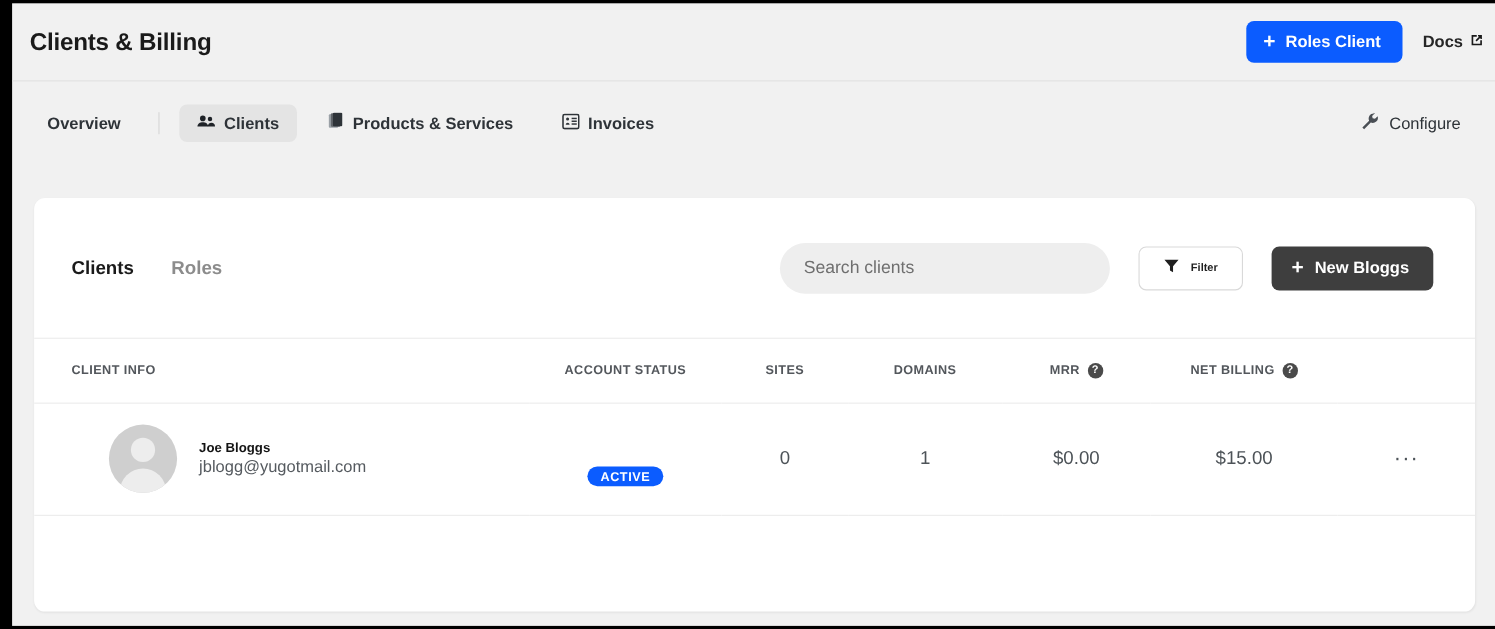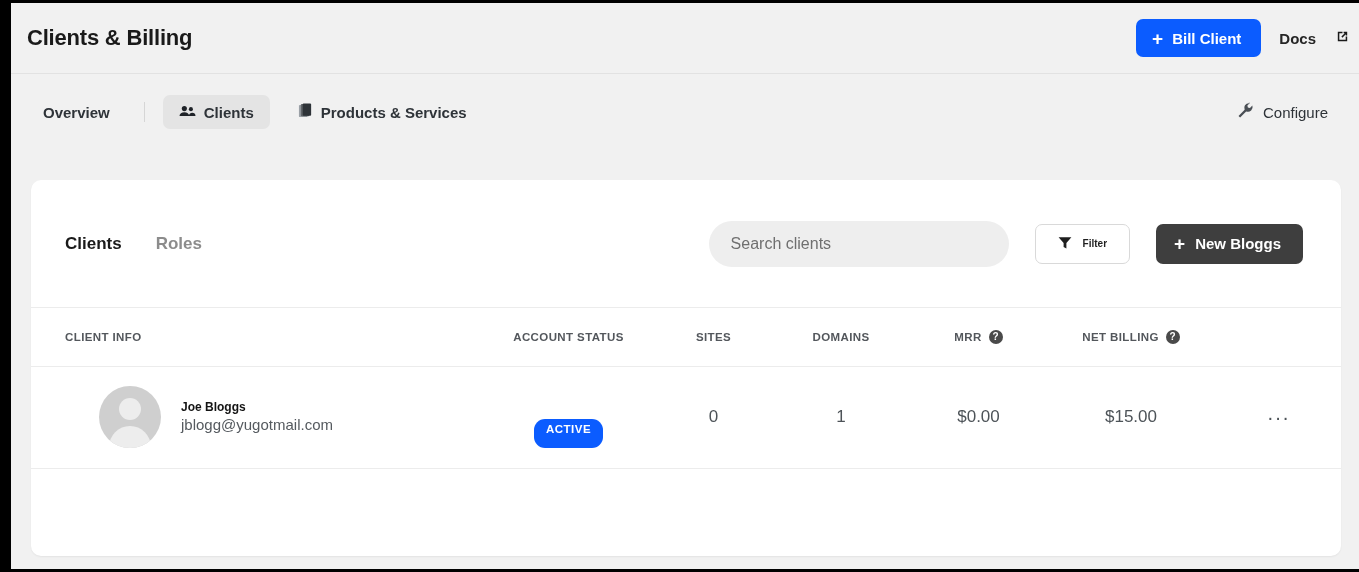--- a/index.html
+++ b/index.html
@@ -49,21 +49,21 @@
     padding: 0 20px 0 16px;
     font-size: 15px;
     font-weight: bold;
     font-family: "Liberation Sans", sans-serif;
     cursor: pointer;
   }
   .btn-bill .plus { font-size: 19px; font-weight: bold; line-height: 1; }
   .docs-link {
     display: flex;
     align-items: center;
-    gap: 19px;
+    gap: 5px;
     color: #262626;
     font-size: 15px;
     font-weight: bold;
     text-decoration: none;
     cursor: pointer;
   }
 
   
   .nav-bar {
     height: 76px;
@@ -262,21 +262,21 @@
     line-height: 1.35;
   }
   .badge {
     display: inline-block;
     background: #0b5cff;
     color: #fff;
     font-size: 11.5px;
     font-weight: bold;
     letter-spacing: 0.5px;
     border-radius: 11px;
-    padding: 4px 12px 13px;
+    padding: 4px 12px 2px;
     margin-top: 32px;
   }
   .num {
     font-size: 17px;
     color: #4d5358;
   }
   .dots {
     font-size: 20px;
     color: #4d5358;
     letter-spacing: 1px;
@@ -288,21 +288,21 @@
 </head>
 <body>
 
 <div id="app">
 
   <div class="page-header">
     <div class="page-title">Clients &amp; Billing</div>
     <div class="header-right">
       <button class="btn-bill">
         <span class="plus">+</span>
-        <span>Bill Client</span>
+        <span>Roles Client</span>
       </button>
       <a class="docs-link">
         <span>Docs</span>
         <span>
           <svg width="15" height="15" viewBox="0 0 16 16">
             <path d="M3 3h5v1.6H4.6v6.8h6.8V8H13v5H3z" fill="#1a1a1a"></path>
             <path d="M9.2 3H13v3.8h-1.5V5.6L7.9 9.2 6.8 8.1l3.6-3.6H9.2z" fill="#1a1a1a"></path>
           </svg>
         </span>
       </a>
@@ -334,20 +334,33 @@
         <span>
           <svg width="15" height="16" viewBox="0 0 16 17">
             <rect x="1" y="2" width="9" height="13" rx="1" fill="#9aa0a6"></rect>
             <rect x="3" y="1" width="9" height="13" rx="1" fill="#5f6368"></rect>
             <rect x="5" y="0.5" width="9" height="13" rx="1" fill="#2e3338"></rect>
           </svg>
         </span>
         <span>Products &amp; Services</span>
       </button>
 
+      <button class="nav-tab">
+        <span>
+          <svg width="16" height="15" viewBox="0 0 17 16">
+            <rect x="0.8" y="1.2" width="15.4" height="13.6" rx="1.6" fill="none" stroke="#2e3338" stroke-width="1.6"></rect>
+            <circle cx="5.3" cy="5.6" r="1.5" fill="#2e3338"></circle>
+            <path d="M3.5 11.2c0-1.3 0.9-2 1.9-2s1.8 0.7 1.8 2z" fill="#2e3338"></path>
+            <rect x="9.2" y="4.3" width="5" height="1.4" fill="#2e3338"></rect>
+            <rect x="9.2" y="7" width="5" height="1.4" fill="#2e3338"></rect>
+            <rect x="9.2" y="9.7" width="5" height="1.4" fill="#2e3338"></rect>
+          </svg>
+        </span>
+        <span>Invoices</span>
+      </button>
 
     </div>
 
     <a class="configure-link">
       <span>
         <svg width="17" height="17" viewBox="0 0 18 18">
           <path d="M12.6 1.2a5 5 0 0 0-4.5 7.1L1.6 14.8l1.7 1.7 6.4-6.5a5 5 0 0 0 6.6-6.2l-2.6 2.6-2.2-.5-.5-2.2 2.6-2.6a5 5 0 0 0-1-.5z" fill="#4a4f55"></path>
         </svg>
       </span>
       <span>Configure</span>

